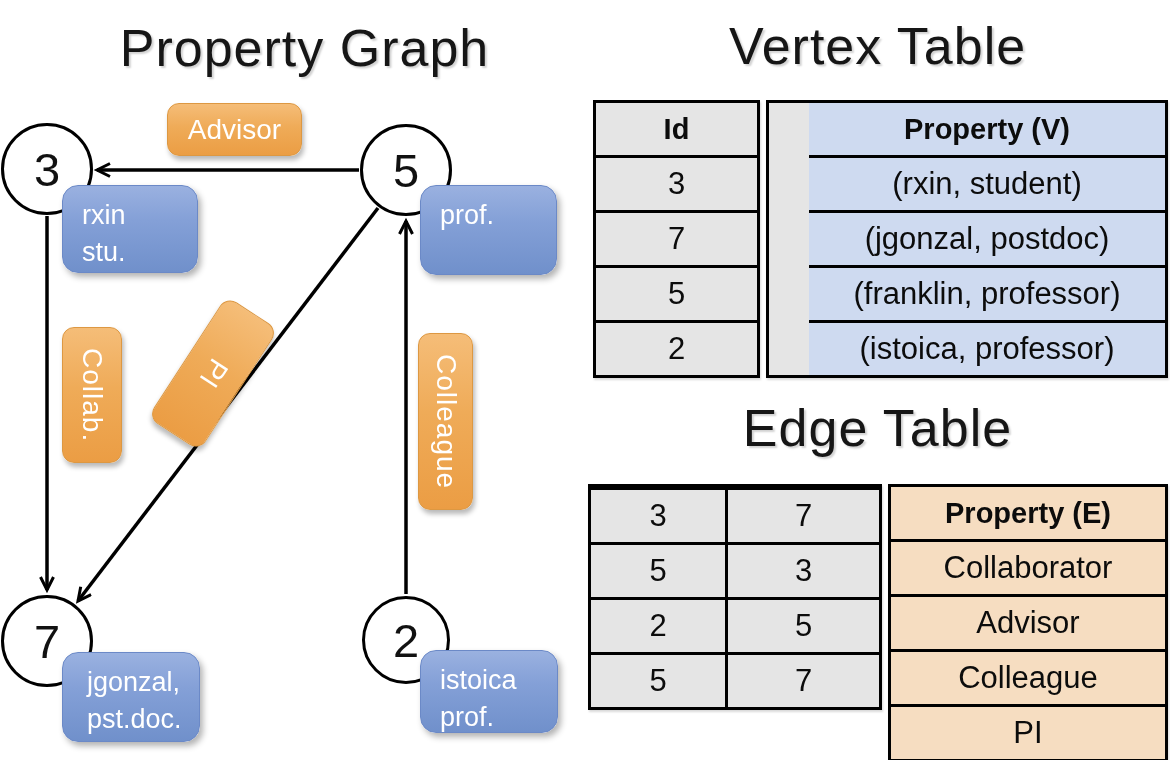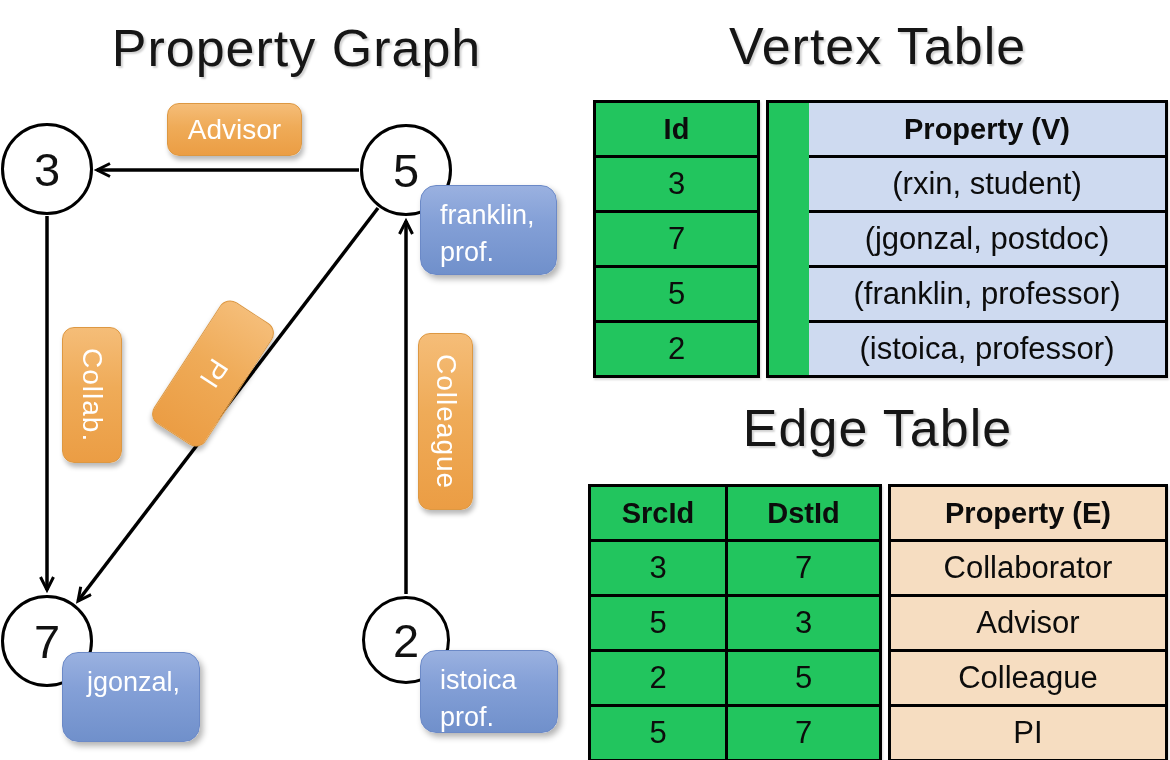--- a/index.html
+++ b/index.html
@@ -39,21 +39,21 @@
     background:linear-gradient(180deg,#9ab1e0 0%,#84a0d7 40%,#7090cb 100%);
     border:1px solid #6b89c7; border-radius:16px;
     box-shadow:3px 4px 6px rgba(0,0,0,0.3);
     color:#fff; font-size:27px; line-height:1.38;
     padding:11px 8px 8px 19px; z-index:4;
   }
   
   #graph-svg { position:absolute; left:0; top:0; z-index:1; }
   
   .subtable {
-    position:absolute; border:3px solid #000; background:#22c55e;
+    position:absolute; border:3px solid #000; background:#e5e5e5;
     box-shadow:1px 2px 2px rgba(0,0,0,0.15);
   }
   .trow {
     height:55px; border-top:3px solid #000;
     display:flex; align-items:center; justify-content:center;
     font-size:31px;
   }
   .trow.first { height:52px; border-top:none; font-weight:bold; font-size:29px; }
   .tcell {
     height:100%; display:flex; align-items:center; justify-content:center;
@@ -61,21 +61,21 @@
   .cell-src { width:134px; }
   .cell-dst { flex:1; border-left:3px solid #000; }
   .bg-blue .trow { background:#cedaf0;margin-left:40px; }
   .bg-tan  .trow { background:#f6ddc1; }
 </style>
 </head>
 <body>
 
 <div id="slide">
 
-  <div class="big-title" style="left:4px; top:18px; width:585px;">Property Graph</div>
+  <div class="big-title" style="left:12px; top:18px; width:585px;">Property Graph</div>
 
   <svg id="graph-svg" width="585" height="760" viewBox="0 0 585 760">
     <defs>
       <marker id="arrowhead" markerWidth="20" markerHeight="18" refX="15" refY="8" orient="auto" markerUnits="userSpaceOnUse">
         <path d="M2,1.5 L15,8 L2,14.5" fill="none" stroke="#000" stroke-width="3"></path>
       </marker>
     </defs>
     <line x1="359" y1="170" x2="97" y2="170" stroke="#000" stroke-width="3.5" marker-end="url(#arrowhead)"></line>
     <line x1="47" y1="216" x2="47" y2="590" stroke="#000" stroke-width="3.5" marker-end="url(#arrowhead)"></line>
     <line x1="378" y1="208" x2="78" y2="601" stroke="#000" stroke-width="3.5" marker-end="url(#arrowhead)"></line>
@@ -101,26 +101,30 @@
   <div class="vertex" style="left:360px; top:124px; width:92px; height:92px;">
     <span>5</span>
   </div>
   <div class="vertex" style="left:1px;   top:595px; width:92px; height:92px;">
     <span>7</span>
   </div>
   <div class="vertex" style="left:362px; top:596px; width:88px; height:88px;">
     <span>2</span>
   </div>
 
+  <div class="pbox" style="left:62px; top:185px; width:136px; height:88px;">
+    <div>rxin</div>
+    <div>stu.</div>
+  </div>
   <div class="pbox" style="left:420px; top:185px; width:137px; height:90px;">
-    <div>franklin,</div>
     <div>prof.</div>
   </div>
   <div class="pbox" style="left:62px; top:652px; width:138px; height:90px;padding-left:24px;">
     <div>jgonzal,</div>
+    <div>pst.doc.</div>
   </div>
   <div class="pbox" style="left:420px; top:650px; width:138px; height:83px;">
     <div>istoica</div>
     <div>prof.</div>
   </div>
 
   <div class="big-title" style="left:585px; top:16px; width:585px;">Vertex Table</div>
 
   <div class="subtable" style="left:593px; top:100px; width:167px;">
     <div class="trow first">Id</div>
@@ -134,24 +138,20 @@
     <div class="trow first">Property (V)</div>
     <div class="trow">(rxin, student)</div>
     <div class="trow">(jgonzal, postdoc)</div>
     <div class="trow">(franklin, professor)</div>
     <div class="trow">(istoica, professor)</div>
   </div>
 
   <div class="big-title" style="left:585px; top:398px; width:585px;">Edge Table</div>
 
   <div class="subtable" style="left:588px; top:484px; width:294px;">
-    <div class="trow first">
-      <div class="tcell cell-src">SrcId</div>
-      <div class="tcell cell-dst">DstId</div>
-    </div>
     <div class="trow">
       <div class="tcell cell-src">3</div>
       <div class="tcell cell-dst">7</div>
     </div>
     <div class="trow">
       <div class="tcell cell-src">5</div>
       <div class="tcell cell-dst">3</div>
     </div>
     <div class="trow">
       <div class="tcell cell-src">2</div>

